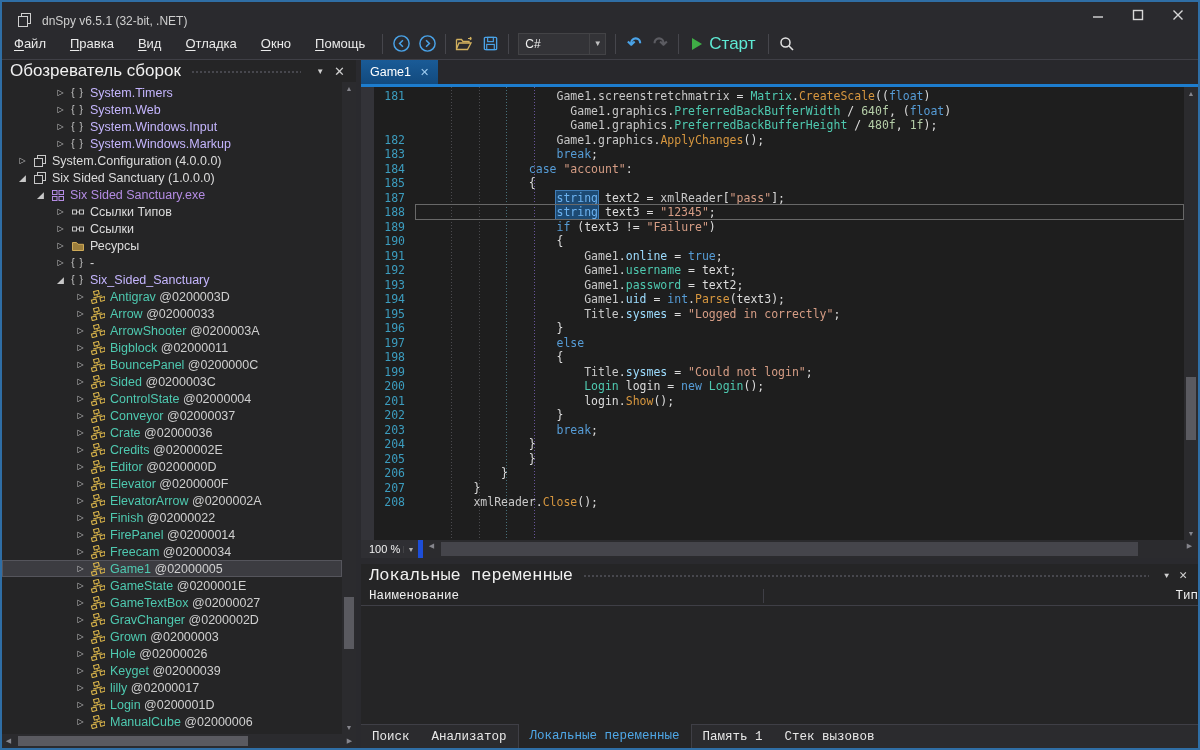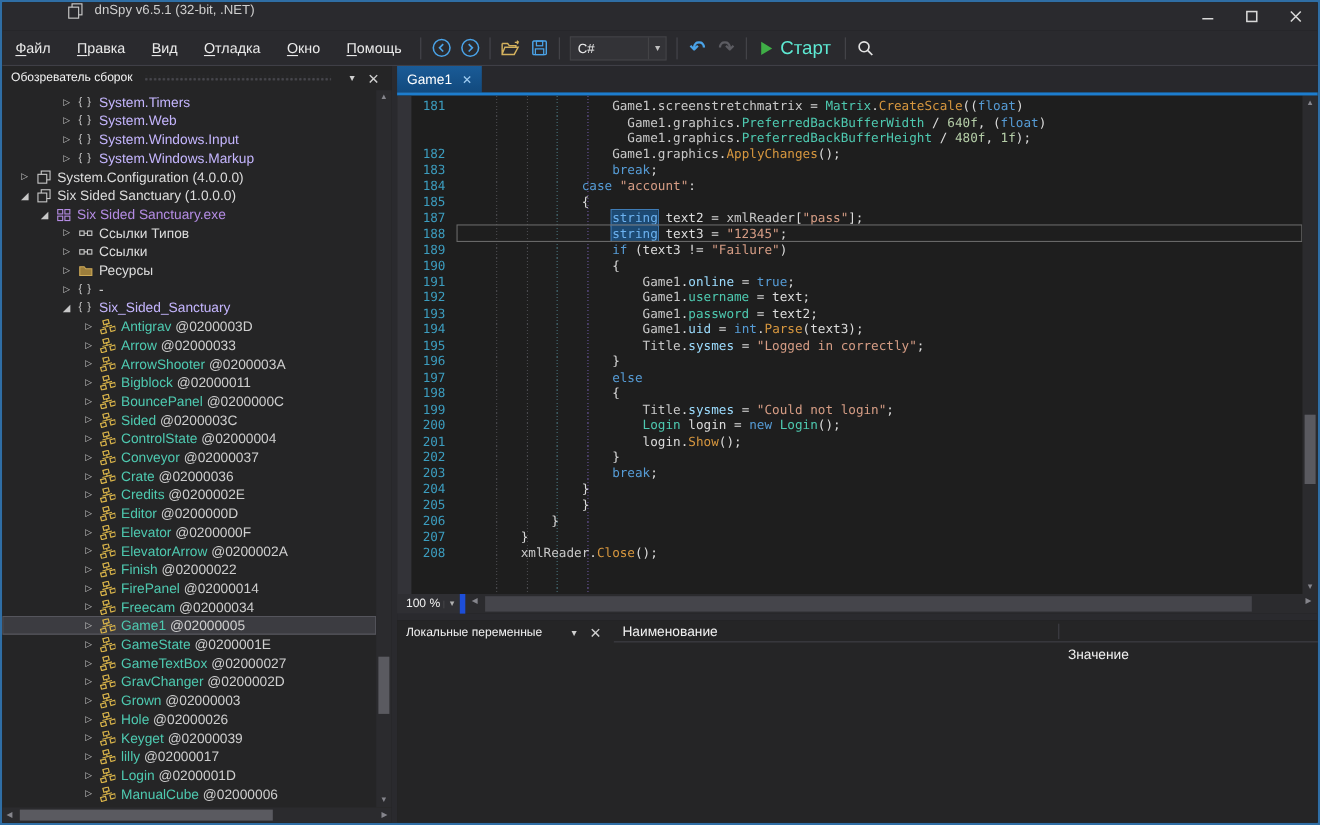--- a/index.html
+++ b/index.html
@@ -4,21 +4,21 @@
 <style>
   * { margin:0; padding:0; box-sizing:border-box; }
   html,body { background:#0d0d0d; }
   .window {
     position:relative; width:1200px; height:750px;
     background:#1e1e1e; border:2px solid #2f6ea5;
     font-family:"Liberation Sans", sans-serif; font-size:12px; color:#f1f1f1;
     display:flex; flex-direction:column; overflow:hidden;
   }
   
-  .titlebar { height:26px; background:#2a2a2e; display:flex; align-items:flex-start; flex:0 0 auto;padding-left:44px; }
+  .titlebar { height:26px; background:#2a2a2e; display:flex; align-items:flex-end; flex:0 0 auto; }
   .app-icon { margin:0 10px 0 14px; }
   .title-text { color:#cfcfcf; font-size:12px; }
   .winbtns { margin-left:auto; display:flex; height:100%; }
   .winbtn { width:40px; display:flex; align-items:center; justify-content:center; color:#d8d8d8; font-size:12px; }
   
   .menubar { height:32px; background:#2a2a2e; border-bottom:1px solid #3f3f46; display:flex; align-items:center; flex:0 0 auto; }
   .menu-item { padding:0 12px; color:#eaeaea; font-size:13px; }
   .menu-item u { text-decoration:underline; text-underline-offset:2px; }
   .tsep { width:1px; height:20px; background:#46464c; margin:0 5px; }
   .tbtn { width:26px; height:24px; display:flex; align-items:center; justify-content:center; }
@@ -28,21 +28,21 @@
   .glyphbtn { font-size:17px; font-weight:bold; line-height:1; }
   .undo { color:#4aa3e8; } .redo { color:#5c5c62; }
   .startbtn { display:flex; align-items:center; gap:7px; padding:0 8px; height:24px; }
   .playtri { width:0; height:0; border-left:10px solid #3fae46; border-top:6px solid transparent; border-bottom:6px solid transparent; }
   .start-label { color:#5eead4; font-size:17px; }
   
   .main { flex:1; display:flex; min-height:0; }
   
   .leftpanel { width:354px; background:#252526; display:flex; flex-direction:column; flex:0 0 auto; }
   .panelhdr { height:22px; display:flex; align-items:center; padding:0 6px 0 8px; flex:0 0 auto; }
-  .panelhdr .ttl { color:#f1f1f1; font-size:11px; white-space:nowrap; }
+  .panelhdr .ttl { color:#f1f1f1; font-size:17px; white-space:nowrap; }
   .grip { flex:1; height:5px; margin:0 10px; background-image:radial-gradient(circle,#47474d 1px,transparent 1.3px); background-size:4px 4px; background-position:0 1px; }
   .hico { color:#d0d0d0; font-size:11px; padding:0 5px; }
   .treewrap { flex:1; display:flex; min-height:0; }
   .tree { flex:1; overflow:hidden; padding-top:2px; }
   .tr { height:17px; display:flex; align-items:center; white-space:nowrap; font-size:12.5px; position:relative; }
   .tr.sel { background:#3c3c41; box-shadow:inset 0 0 0 1px #55555c; }
   .exp { width:17px; text-align:center; color:#c8c8c8; font-size:8px; flex:0 0 auto; }
   .exp.open { font-size:9px; }
   .ticon { width:17px; display:flex; justify-content:center; flex:0 0 auto; }
   .ticon .nsbrace { color:#c8c8c8; font-size:10px; letter-spacing:1px; }
@@ -77,21 +77,21 @@
   .tok-p { color:#dcdcdc; } .tok-f { color:#9cdcfe; } .tok-ft { color:#4ec9b0; }
   .tok-kh { color:#6cb2f0; background:#1d4a73; box-shadow:0 0 0 1px #3f7cb6; }
   
   .edbottom { height:18px; background:#2b2b2e; display:flex; align-items:stretch; flex:0 0 auto; }
   .zoomctl { width:62px; display:flex; align-items:center; background:#2f2f33; border-right:5px solid #1d4ed8; flex:0 0 auto; }
   .zoomctl .zv { flex:1; padding-left:8px; font-size:11px; color:#f1f1f1; }
   .zoomctl .dd { width:15px; text-align:center; color:#b0b0b0; font-size:7px; border-left:1px solid #434346; }
   .edbottom .track { flex:1; position:relative; }
   .hsplit { height:6px; background:#2a2a2e; flex:0 0 auto; }
   
-  .bottompanel { height:184px; background:#252526; display:flex; flex-direction:row; flex:0 0 auto; }
+  .bottompanel { height:184px; background:#252526; display:flex; flex-direction:column; flex:0 0 auto;font-family:Liberation Mono, monospace; }
   .colhdr { height:20px; display:flex; border-bottom:1px solid #3f3f46; flex:0 0 auto;align-items:center; }
   .colcell { display:flex; align-items:center; padding-left:8px; font-size:12.5px; color:#f1f1f1; border-right:1px solid #3f3f46; }
   .colcell:nth-child(1){ width:405px; } .colcell:nth-child(2){ width:405px;margin-top:42px; } .colcell:nth-child(3){ flex:1; border-right:none; }
   .localsbody { flex:1; background:#252526; }
   .btabs { height:24px; background:#2b2b2e; display:flex; align-items:stretch; flex:0 0 auto; border-top:1px solid #3f3f46; }
   .btab { display:flex; align-items:center; padding:0 11px; color:#e8e8e8; font-size:12.5px; }
   .btab.active { background:#252526; color:#4fa8e8; border-left:1px solid #3f3f46; border-right:1px solid #3f3f46; margin-top:-1px; }
   svg { display:block; }
 </style>
 </head>

